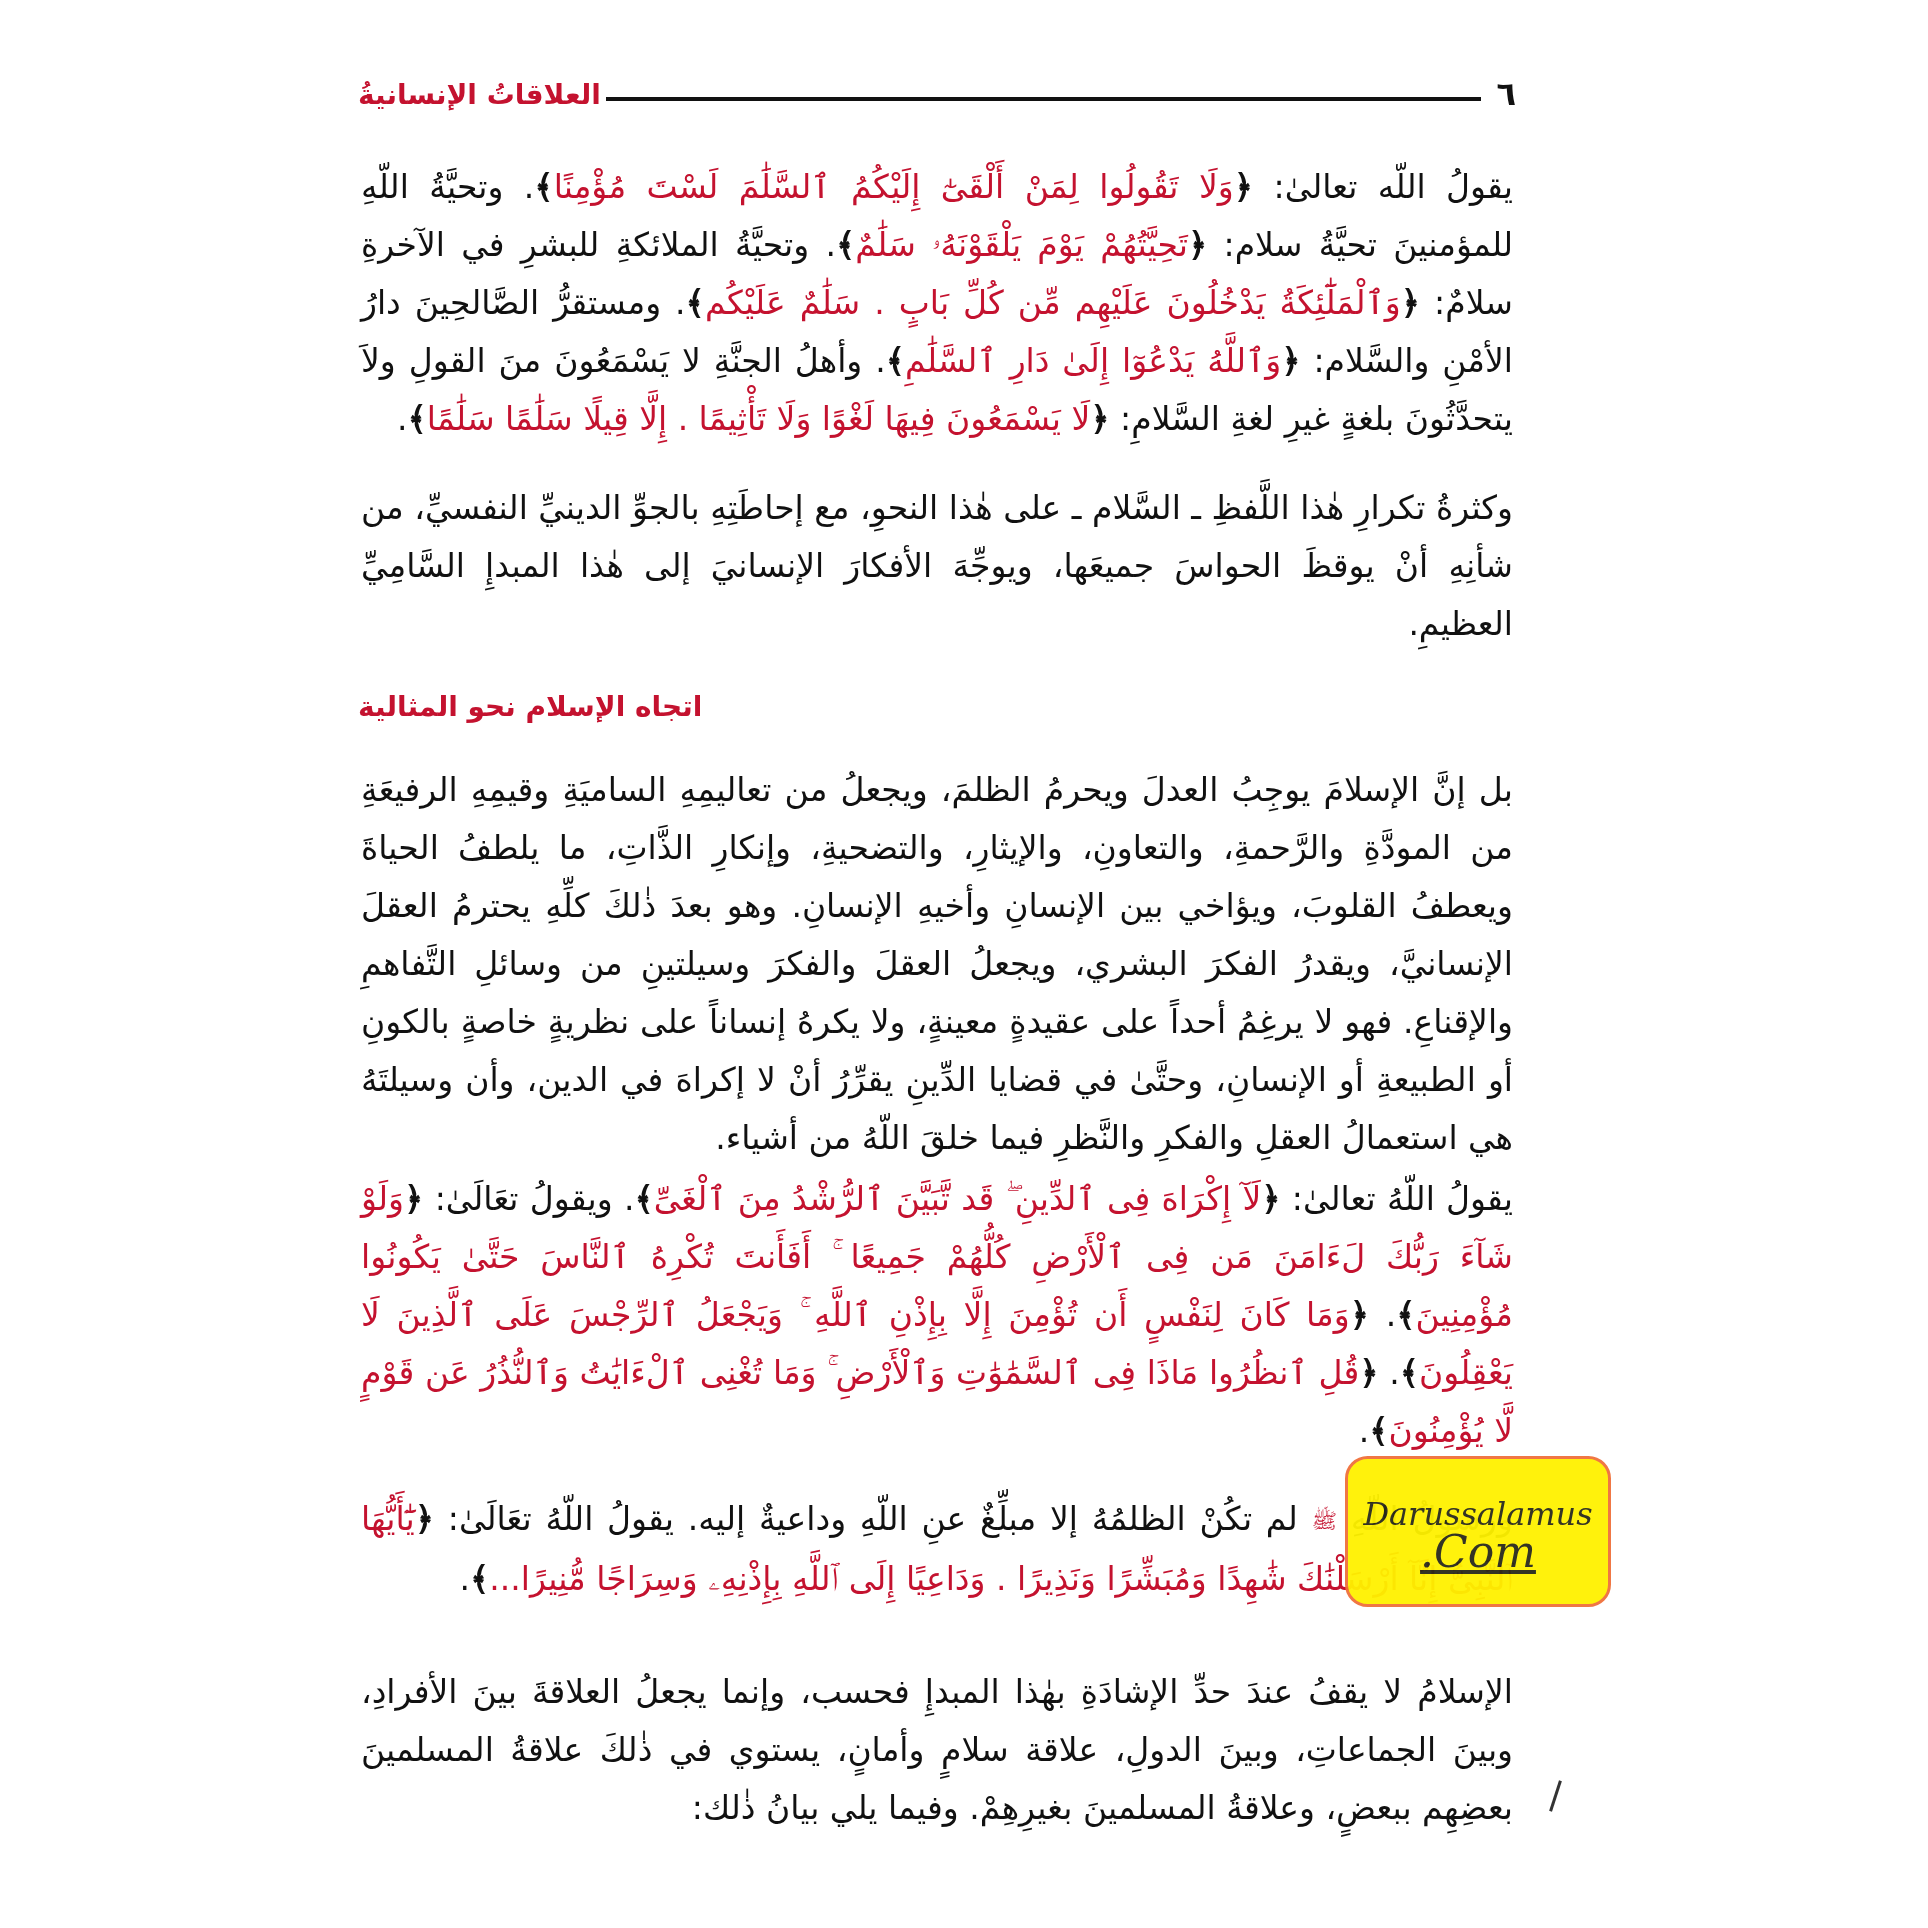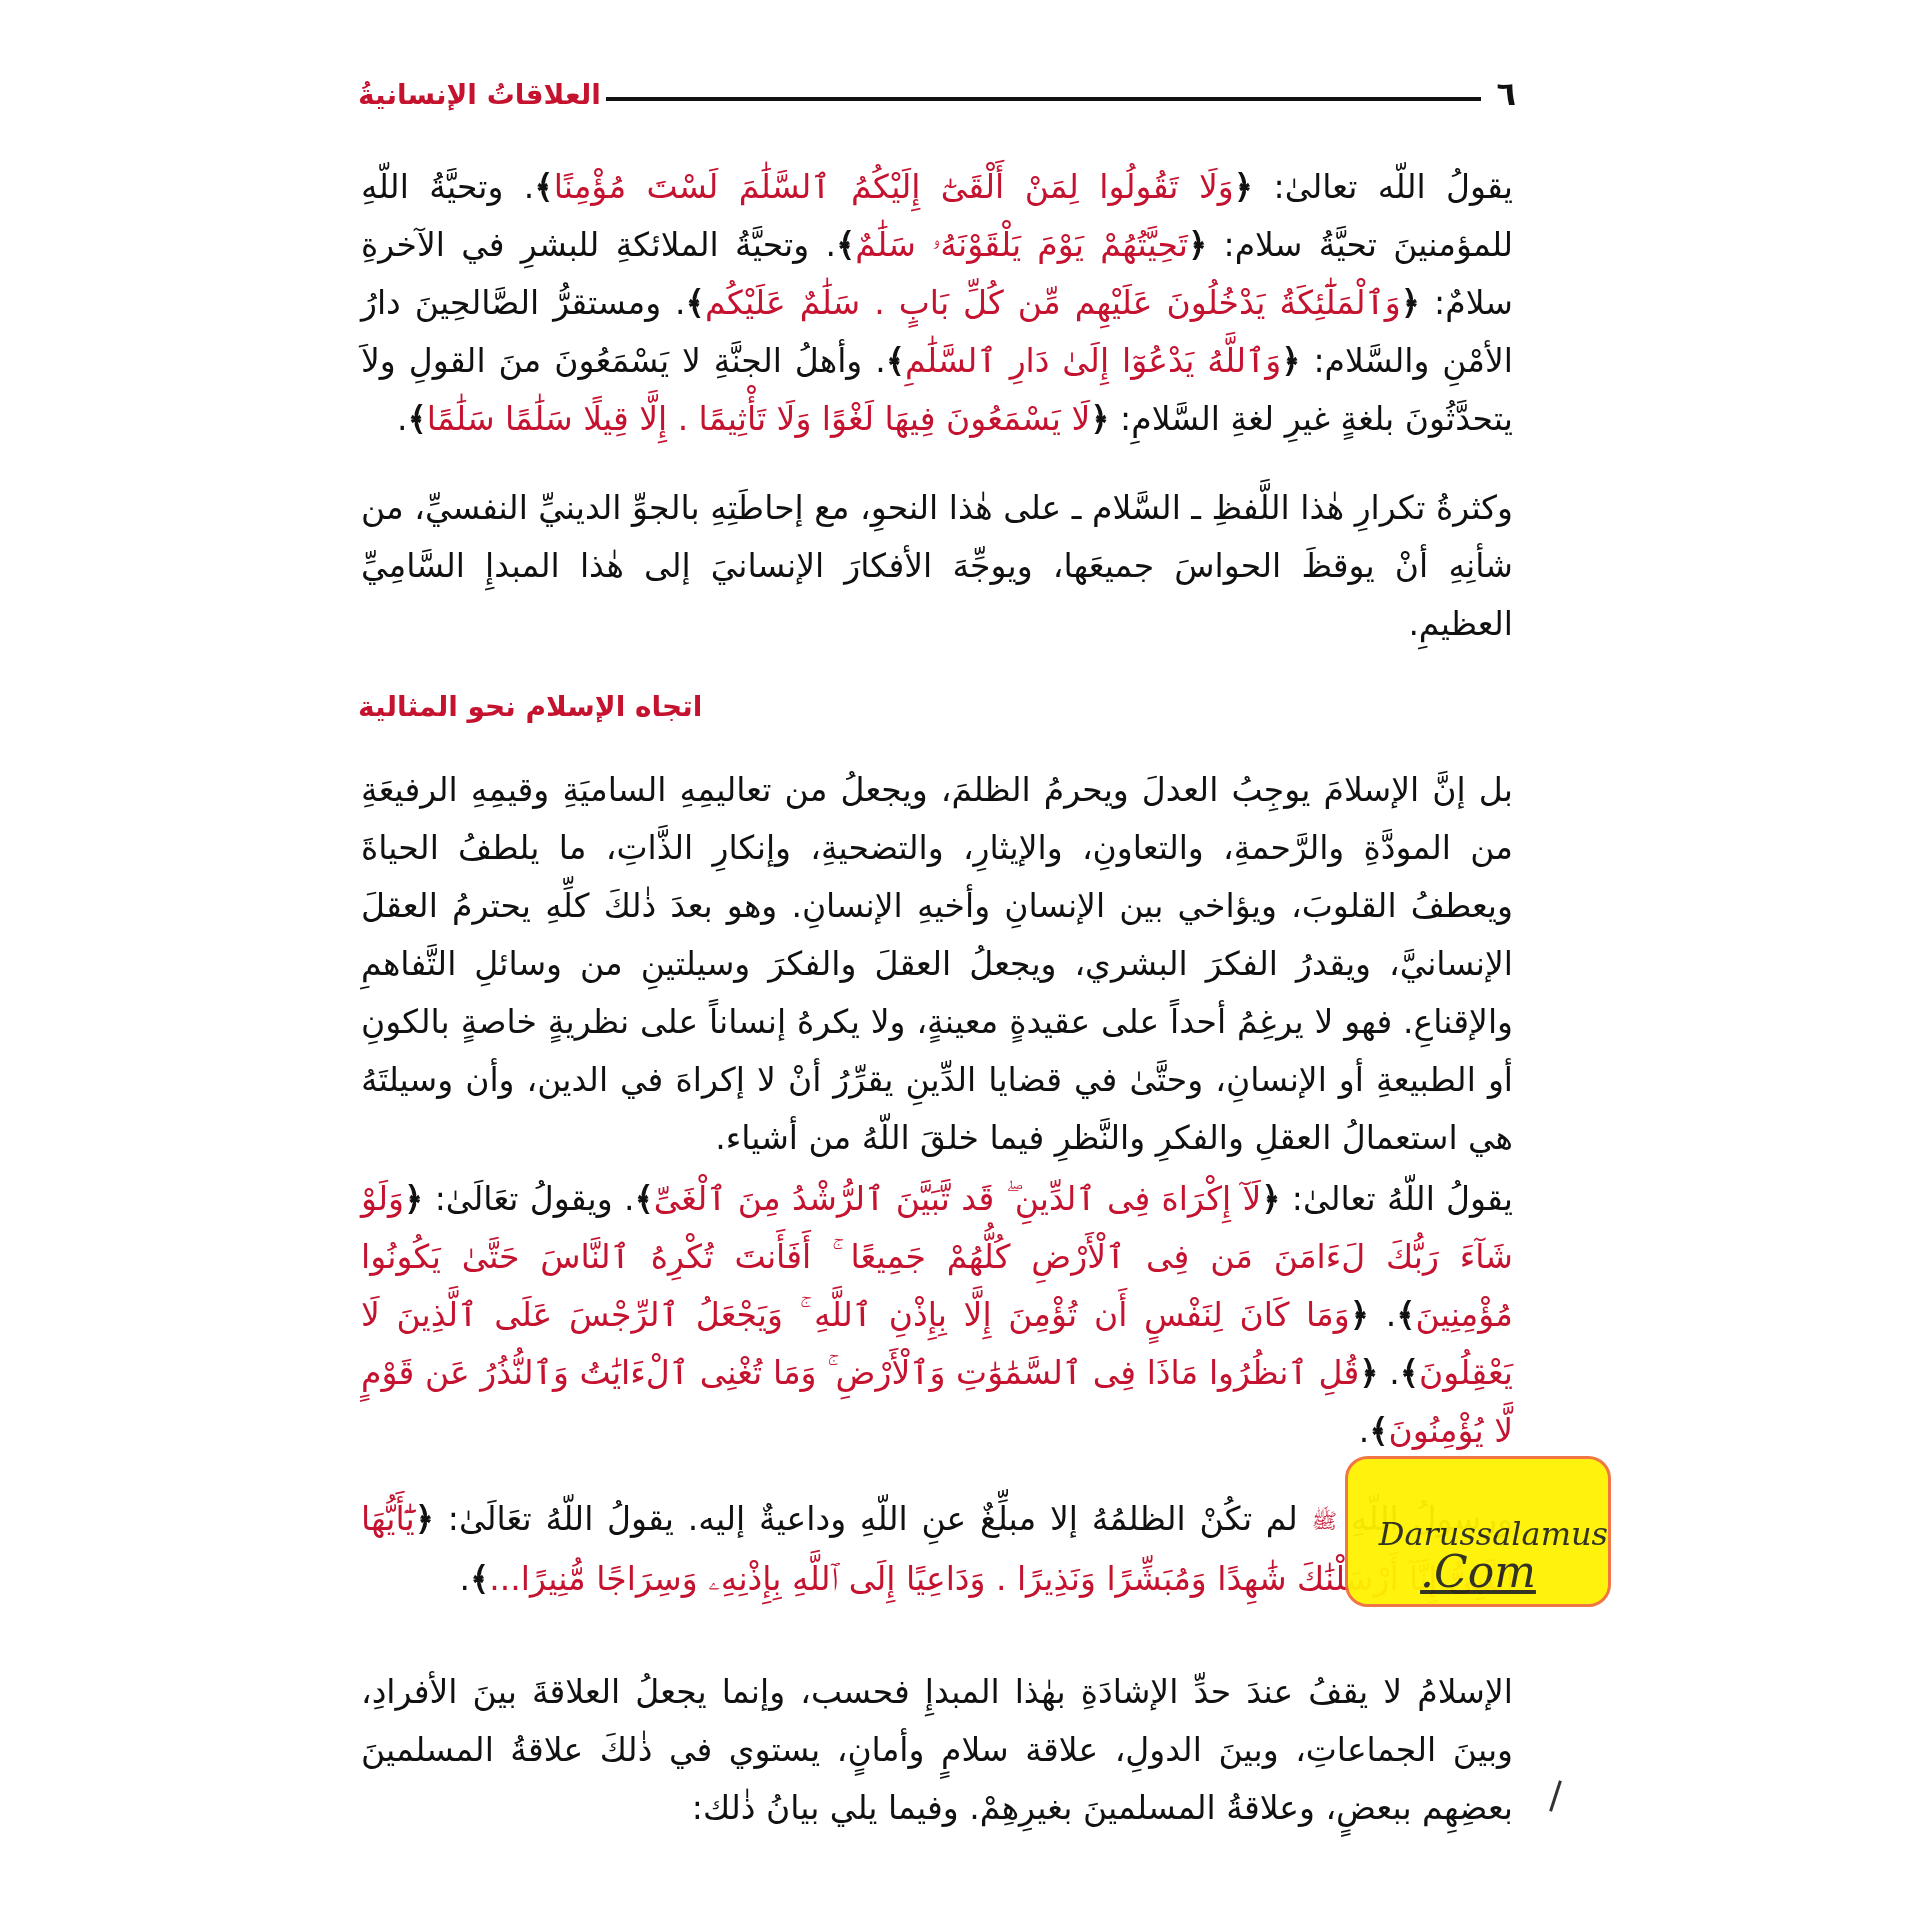--- a/index.html
+++ b/index.html
@@ -39,21 +39,21 @@
   }
   .saw { color: #c4122f; font-size: 21px; vertical-align: middle; }
   .bold-lead { font-weight: bold; }
   .watermark {
     position: absolute; left: 1345px; top: 1456px; width: 266px; height: 151px;
     background: #fff200; border: 3.8px solid #f0703a; border-radius: 22.6px;
     box-sizing: border-box; text-align: center;
     font-family: "DejaVu Serif", serif; font-style: italic; color: #2a2a1a;
     opacity: 0.95;
   }
-  .watermark .l1 { font-size: 32px; margin-top: 56px; line-height: 38px; text-align: right; }
+  .watermark .l1 { font-size: 32px; margin-top: 36px; line-height: 38px; }
   .watermark .l2 { font-size: 44px; line-height: 38px; text-decoration: underline; }
   .margin-mark {
     position: absolute; left: 1554px; top: 1780px; width: 2.8px; height: 32px;
     background: #333; transform: rotate(18deg);
   }
 </style>
 </head>
 <body>
 
 <div class="page">

